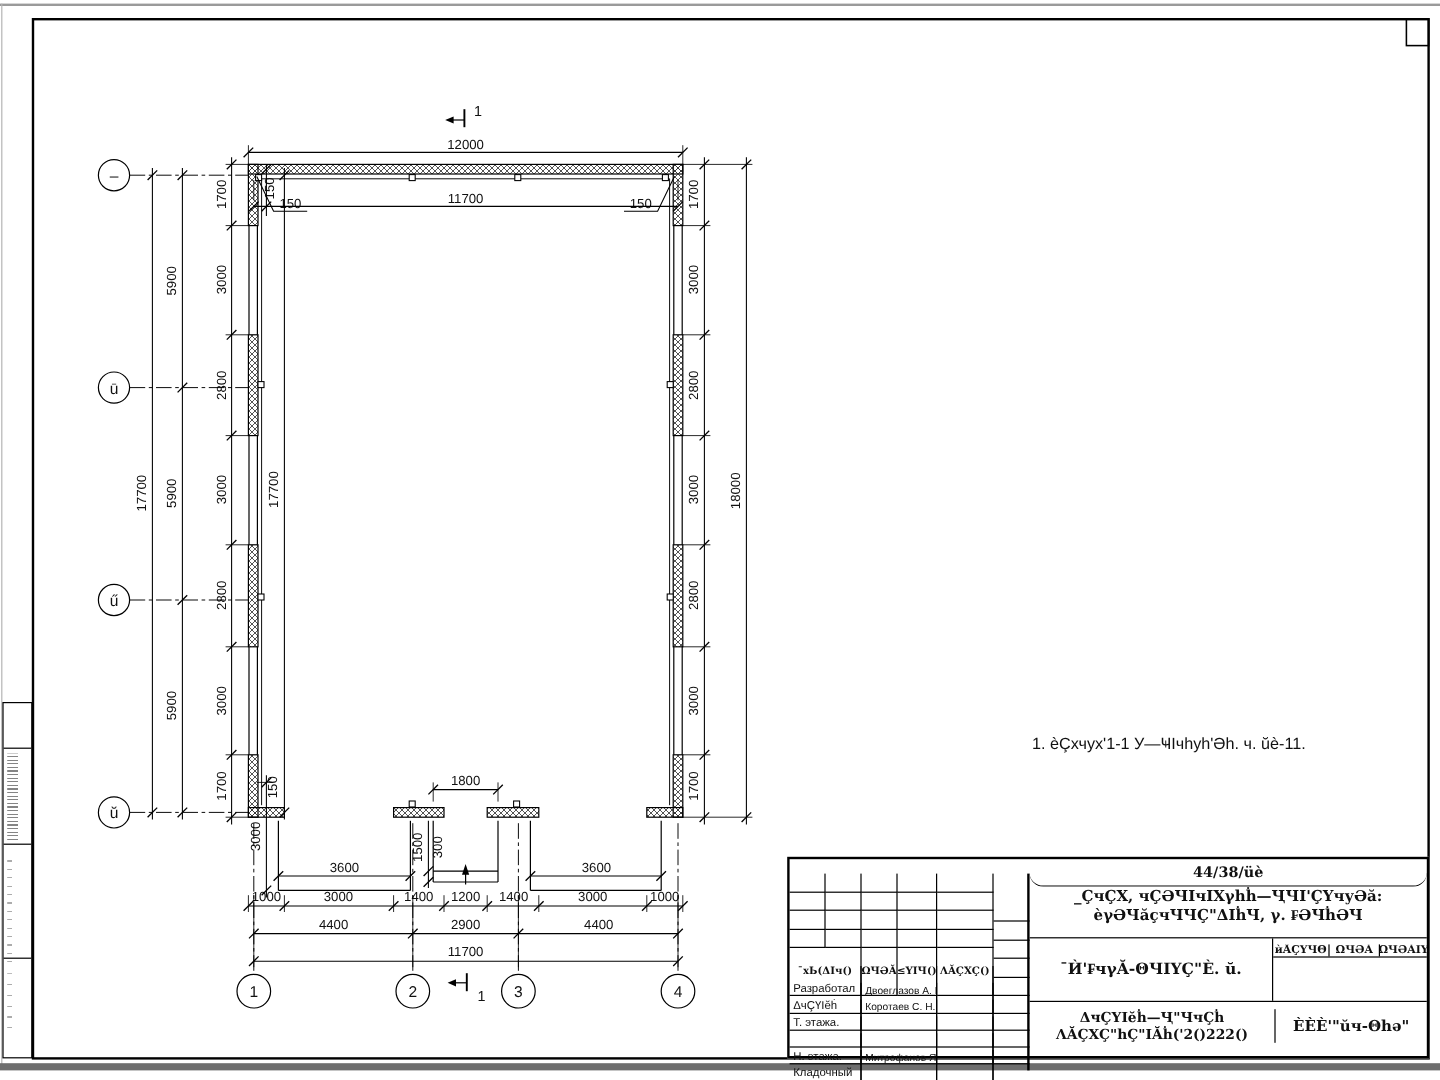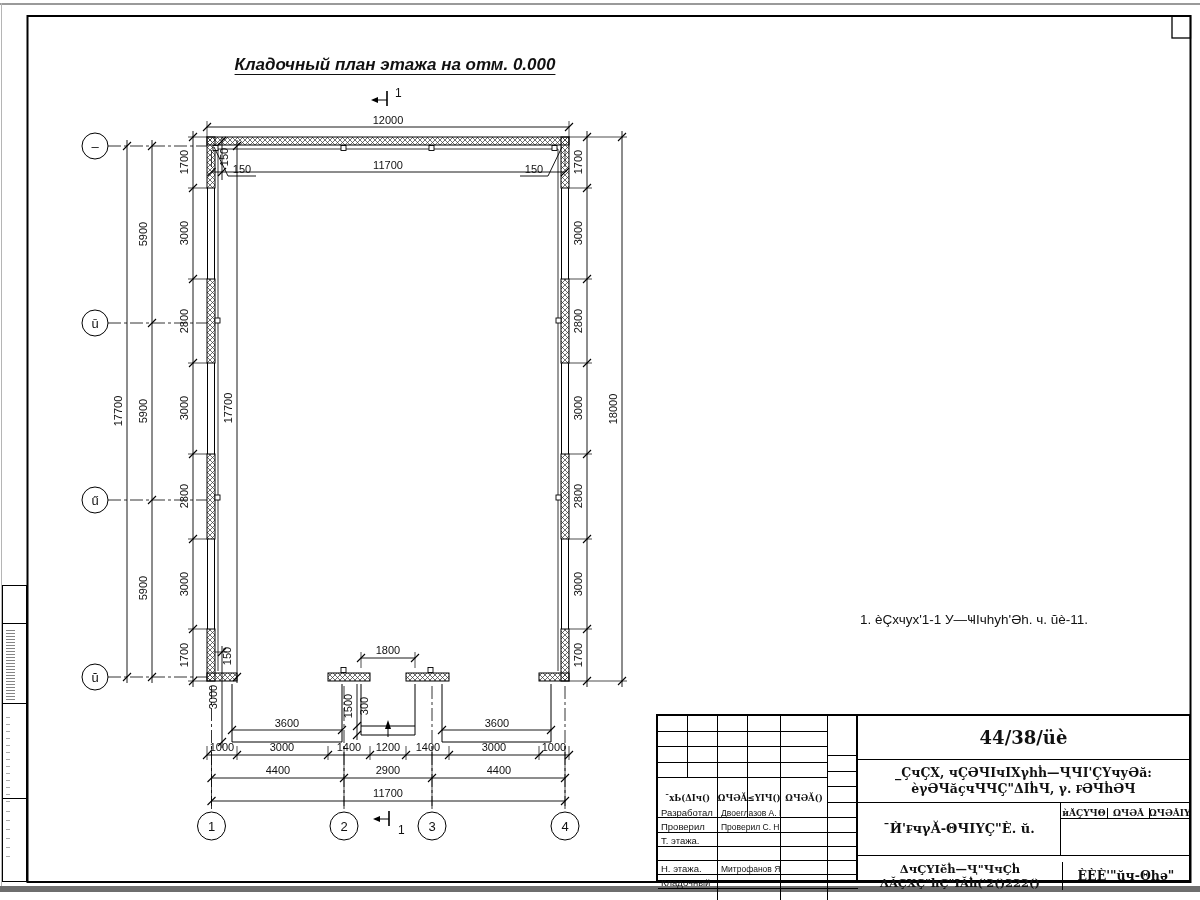--- a/index.html
+++ b/index.html
@@ -22,38 +22,38 @@
   .lstamp .div{position:absolute;left:0;width:100%;height:1px;background:#000;}
   .lstamp .scribble{position:absolute;left:3px;top:42px;width:9px;height:72px;
       background:repeating-linear-gradient(0deg,#666 0 1px,transparent 1px 3px);opacity:.8;}
   .lstamp .scribble2{position:absolute;left:3px;top:130px;width:4px;height:86px;
       background:repeating-linear-gradient(0deg,#888 0 1px,transparent 1px 7px);opacity:.7;}
   .lstamp .scribble3{position:absolute;left:3px;top:225px;width:4px;height:46px;
       background:repeating-linear-gradient(0deg,#888 0 1px,transparent 1px 9px);opacity:.7;}
   
   .tblock{position:absolute;left:656px;top:714px;width:535px;height:168px;
       border:2px solid #000;box-sizing:border-box;background:#fff;}
-  .tb-left{position:absolute;left:0;top:0;width:200px;height:100%;border-right:2px solid #000;box-sizing:border-box;}
+  .tb-left{position:absolute;left:0;top:12px;width:200px;height:100%;border-right:2px solid #000;box-sizing:border-box;}
   .tb-right{position:absolute;left:200px;top:0;right:0;height:100%;}
   .grid{display:grid;}
   .cell{border-right:1px solid #000;border-bottom:1px solid #000;box-sizing:border-box;
         overflow:hidden;white-space:nowrap;display:flex;align-items:center;}
   .cell.last{border-right:none;margin-top:39px;}
   .chrows{height:62px;grid-template-columns:30px 30px 30px 33px 47px 30px;grid-auto-rows:15.5px;}
   .hdrrow{height:15px;grid-template-columns:60px 30px 33px 47px 30px;}
   .hdrrow .cell{font:bold 8.5px "DejaVu Serif",serif;justify-content:center;}
   .sigrows{height:89px;}
   .sigrow{display:grid;grid-template-columns:60px 63px 47px 30px;height:14px;}
   .sigrow.tall{height:19px;}
   .sigrow .cell{font:9.5px "Liberation Sans",sans-serif;padding-left:3px;text-align:center;}
   .sigrow .cell.name{font-size:8.5px;}
   .tr-row{box-sizing:border-box;border-bottom:1px solid #000;display:flex;align-items:center;justify-content:center;
           text-align:center;font-family:"DejaVu Serif",serif;font-weight:bold;}
-  .r1{height:44px;font-size:18px;}
-  .r2{height:43px;font-size:12.5px;flex-direction:column;line-height:16px;justify-content:center;}
+  .r1{height:23px;font-size:12px;border-radius:13px;}
+  .r2{height:43px;font-size:12.5px;flex-direction:column;line-height:16px;justify-content:flex-start;}
   .r3{height:53px;display:flex;padding:0;border-bottom:1px solid #000;box-sizing:border-box;}
   .r3 .obj{width:205px;border-right:1px solid #000;box-sizing:border-box;display:flex;align-items:center;
            justify-content:center;text-align:center;font:bold 13px "DejaVu Serif",serif;}
   .stage{width:128px;display:flex;flex-direction:column;}
   .stage .sh{display:flex;height:16px;border-bottom:1px solid #000;box-sizing:border-box;align-items:flex-end;}
   .stage .sh div{border-right:1px solid #000;box-sizing:border-box;font:bold 9px "DejaVu Serif",serif;
                  display:flex;align-items:center;justify-content:center;overflow:hidden;}
   .stage .sv{display:flex;flex:1;}
   .stage .sv div{border-right:1px solid #000;box-sizing:border-box;display:flex;align-items:center;
                  justify-content:center;font:13px "DejaVu Serif",serif;}
@@ -348,21 +348,20 @@
         <line x1="108" y1="323" x2="207" y2="323" stroke="#000" stroke-width="0.8" stroke-dasharray="13 3 3 3"></line>
         <line x1="108" y1="500" x2="207" y2="500" stroke="#000" stroke-width="0.8" stroke-dasharray="13 3 3 3"></line>
         <line x1="108" y1="677" x2="207" y2="677" stroke="#000" stroke-width="0.8" stroke-dasharray="13 3 3 3"></line>
         <line x1="211.5" y1="686" x2="211.5" y2="812" stroke="#000" stroke-width="0.8" stroke-dasharray="13 3 3 3"></line>
         <line x1="344" y1="686" x2="344" y2="812" stroke="#000" stroke-width="0.8" stroke-dasharray="13 3 3 3"></line>
         <line x1="432" y1="686" x2="432" y2="812" stroke="#000" stroke-width="0.8" stroke-dasharray="13 3 3 3"></line>
         <line x1="565" y1="686" x2="565" y2="812" stroke="#000" stroke-width="0.8" stroke-dasharray="13 3 3 3"></line>
       </g>
   </svg>
 
-  <div class="plan-title">Кладочный план этажа на отм. 0.000</div>
   <div class="note">1. èÇхчух'1-1 У—ҸIчhуh'Әh. ч. ŭè-11.</div>
 
   <div class="lstamp">
     <div class="div" style="top:37px"></div>
     <div class="div" style="top:117px"></div>
     <div class="div" style="top:212px"></div>
     <div class="scribble"></div>
     <div class="scribble2"></div>
     <div class="scribble3"></div>
   </div>
@@ -392,33 +391,33 @@
           <div class="cell"></div>
           <div class="cell"></div>
           <div class="cell"></div>
           <div class="cell"></div>
           <div class="cell last"></div>
       </div>
       <div class="grid hdrrow">
         <div class="cell">¯хЬ(ΔIч()</div>
         <div class="cell">ΩЧӘĂ</div>
         <div class="cell">≤ҮIЧ()</div>
-        <div class="cell">ΩЧӘĂ()</div>
+        <div class="cell">ΛĂÇХÇ()</div>
         <div class="cell last">ÇÂÇ</div>
       </div>
       <div class="sigrows">
         <div class="sigrow">
           <div class="cell">Разработал</div>
           <div class="cell name">Двоеглазов А. В.</div>
           <div class="cell"></div>
           <div class="cell last"></div>
         </div>
         <div class="sigrow">
-          <div class="cell">Проверил</div>
-          <div class="cell name">Проверил С. Н.</div>
+          <div class="cell">ΔчÇҮIĕḣ</div>
+          <div class="cell name">Коротаев С. Н.</div>
           <div class="cell"></div>
           <div class="cell last"></div>
         </div>
         <div class="sigrow">
           <div class="cell">Т. этажа.</div>
           <div class="cell name"></div>
           <div class="cell"></div>
           <div class="cell last"></div>
         </div>
         <div class="sigrow">

